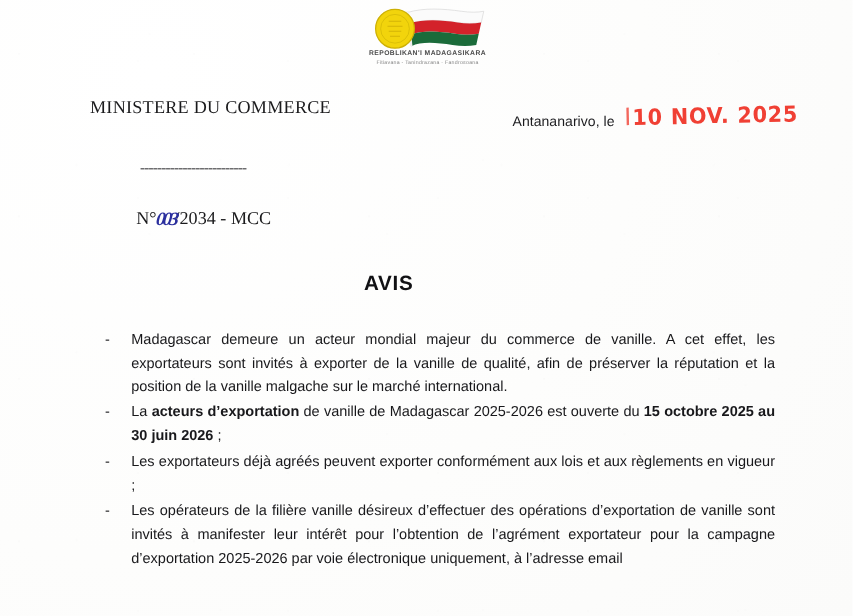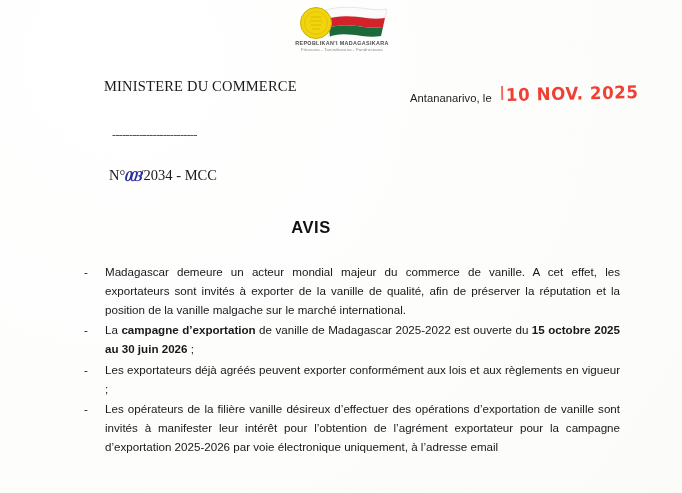--- a/index.html
+++ b/index.html
@@ -76,21 +76,20 @@
   .ministry {
     position: absolute;
     left: 72px;
     top: 76px;
     font-family: "Liberation Serif", serif;
     font-size: 14.5px;
     line-height: 1.42;
     letter-spacing: .2px;
     color: #1a1a1c;
     white-space: nowrap;
-    margin-left: 32px;
   }
   .ministry div { display: block; }
 
   .rule {
     position: absolute;
     left: 112px;
     top: 127px;
     font-family: "Liberation Serif", serif;
     font-size: 12px;
     letter-spacing: -0.6px;
@@ -242,18 +241,18 @@
   <div class="place">Antananarivo, le</div>
   <div class="datestamp">
     <span class="tick"></span><span>10 NOV. 2025</span>
   </div>
 
   <div class="avis">AVIS</div>
 
   <div class="body-wrap">
     <ul class="bullets" id="bullet-list">
         <li class="bullet"><span class="dash">-</span><span>Madagascar demeure un acteur mondial majeur du commerce de vanille. A cet effet, les exportateurs sont invités à exporter de la vanille de qualité, afin de préserver la réputation et la position de la vanille malgache sur le marché international.</span></li>
-        <li class="bullet"><span class="dash">-</span><span>La </span><b>campagne d’exportation</b><span> de vanille de Madagascar 2025-2022 est ouverte du </span><b>15 octobre 2025 au 30 juin 2026</b><span> ;</span></li>
+        <li class="bullet"><span class="dash">-</span><span>La </span><b>acteurs d’exportation</b><span> de vanille de Madagascar 2025-2026 est ouverte du </span><b>15 octobre 2025 au 30 juin 2026</b><span> ;</span></li>
         <li class="bullet"><span class="dash">-</span><span>Les exportateurs déjà agréés peuvent exporter conformément aux lois et aux règlements en vigueur ;</span></li>
         <li class="bullet"><span class="dash">-</span><span>Les opérateurs de la filière vanille désireux d’effectuer des opérations d’exportation de vanille sont invités à manifester leur intérêt pour l’obtention de l’agrément exportateur pour la campagne d’exportation  2025-2026 par voie électronique uniquement, à l’adresse email</span></li>
       </ul>
   </div>
 </div>
 
 </body></html>

